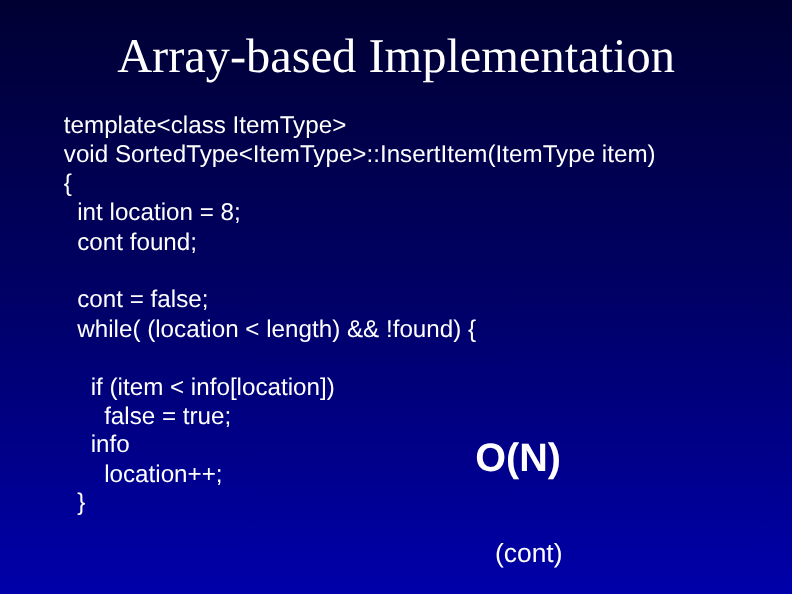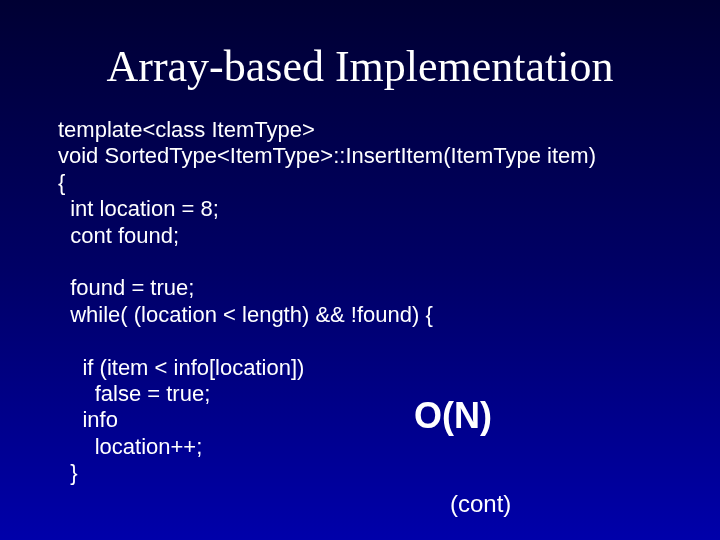--- a/index.html
+++ b/index.html
@@ -12,41 +12,41 @@
   body {
     background: linear-gradient(to bottom, #000033 0%, #000066 50%, #0000aa 100%);
     font-family: Arial, Helvetica, sans-serif;
     color: #ffffff;
     position: relative;
   }
   .slide {
     width: 720px;
     height: 540px;
     box-sizing: border-box;
-    padding: 36px 50px 20px 50px;
+    padding: 20px 50px 20px 50px;
   }
   .title {
     font-family: "Times New Roman", Times, serif;
     font-size: 44px;
     color: #ffffff;
     text-align: center;
     margin: 5px 0 25px 0;
     font-weight: normal;
   }
   .code-block {
     font-family: Arial, Helvetica, sans-serif;
     font-size: 22px;
     line-height: 1.2;
     color: #ffffff;
     white-space: pre;
     margin-left: 8px;
   }
   .annotation {
     position: absolute;
-    left: 414px;
+    left: 432px;
     top: 395px;
     font-family: Arial, Helvetica, sans-serif;
     font-size: 36px;
     font-weight: bold;
     color: #ffffff;
   }
   .cont {
     position: absolute;
     left: 450px;
     top: 490px;
@@ -60,21 +60,21 @@
 
 <div class="slide">
   <h1 class="title">Array-based Implementation</h1>
 
   <div class="code-block"><span>template&lt;class ItemType&gt;</span>
 <span>void SortedType&lt;ItemType&gt;::InsertItem(ItemType item)</span>
 <span>{</span>
 <span>  int location = 8;</span>
 <span>  cont found;</span>
 <span></span>
-<span>  found = true;</span>
+<span>  cont = false;</span>
 <span>  while( (location &lt; length) &amp;&amp; !found) {</span>
 <span></span>
 <span>    if (item &lt; info[location])</span>
 <span>      false = true;</span>
 <span>    info</span>
 <span>      location++;</span>
 <span>  }</span></div>
 
   <div class="annotation">O(N)</div>
   <div class="cont">(cont)</div>

